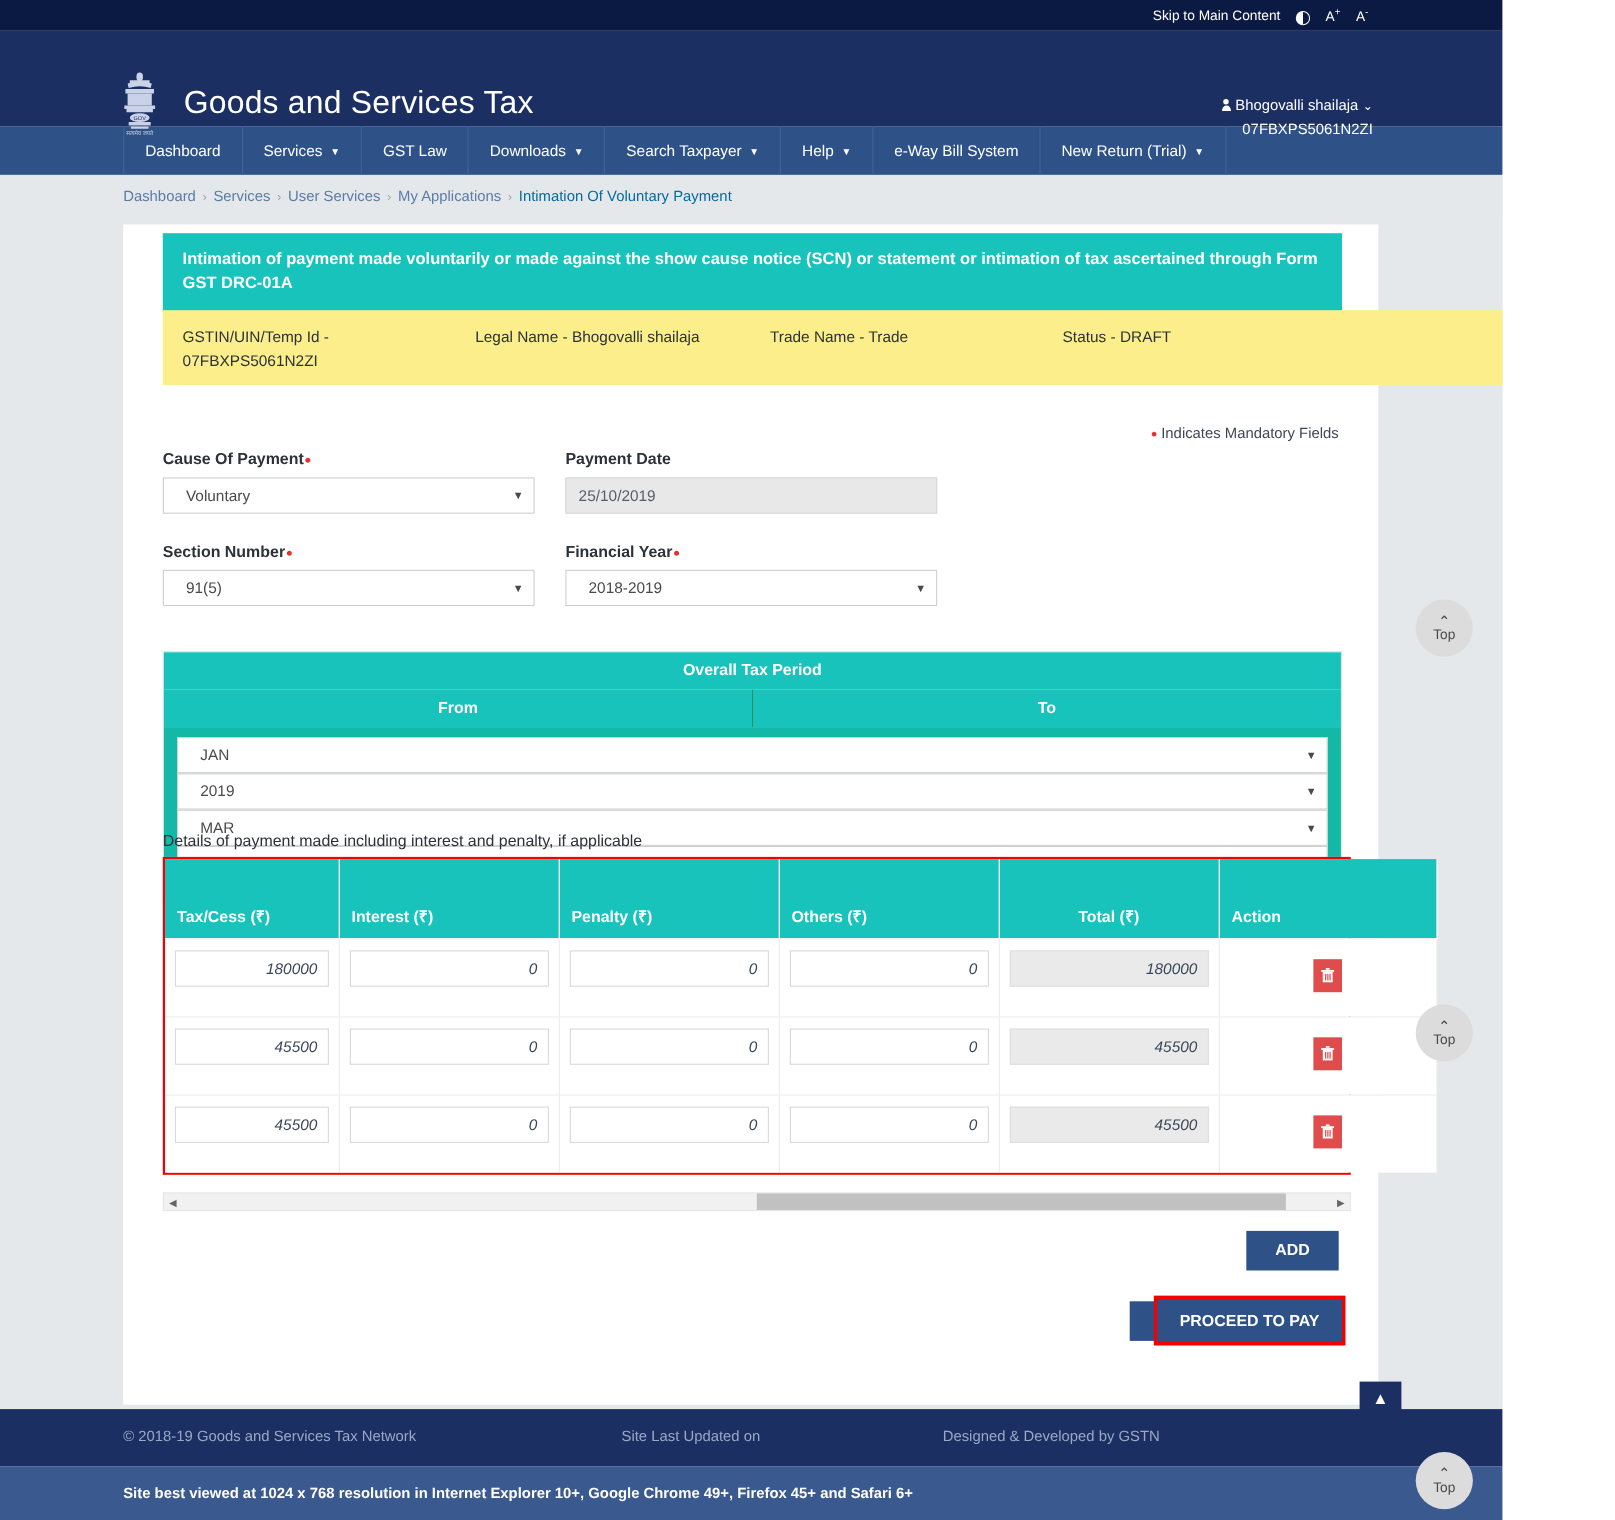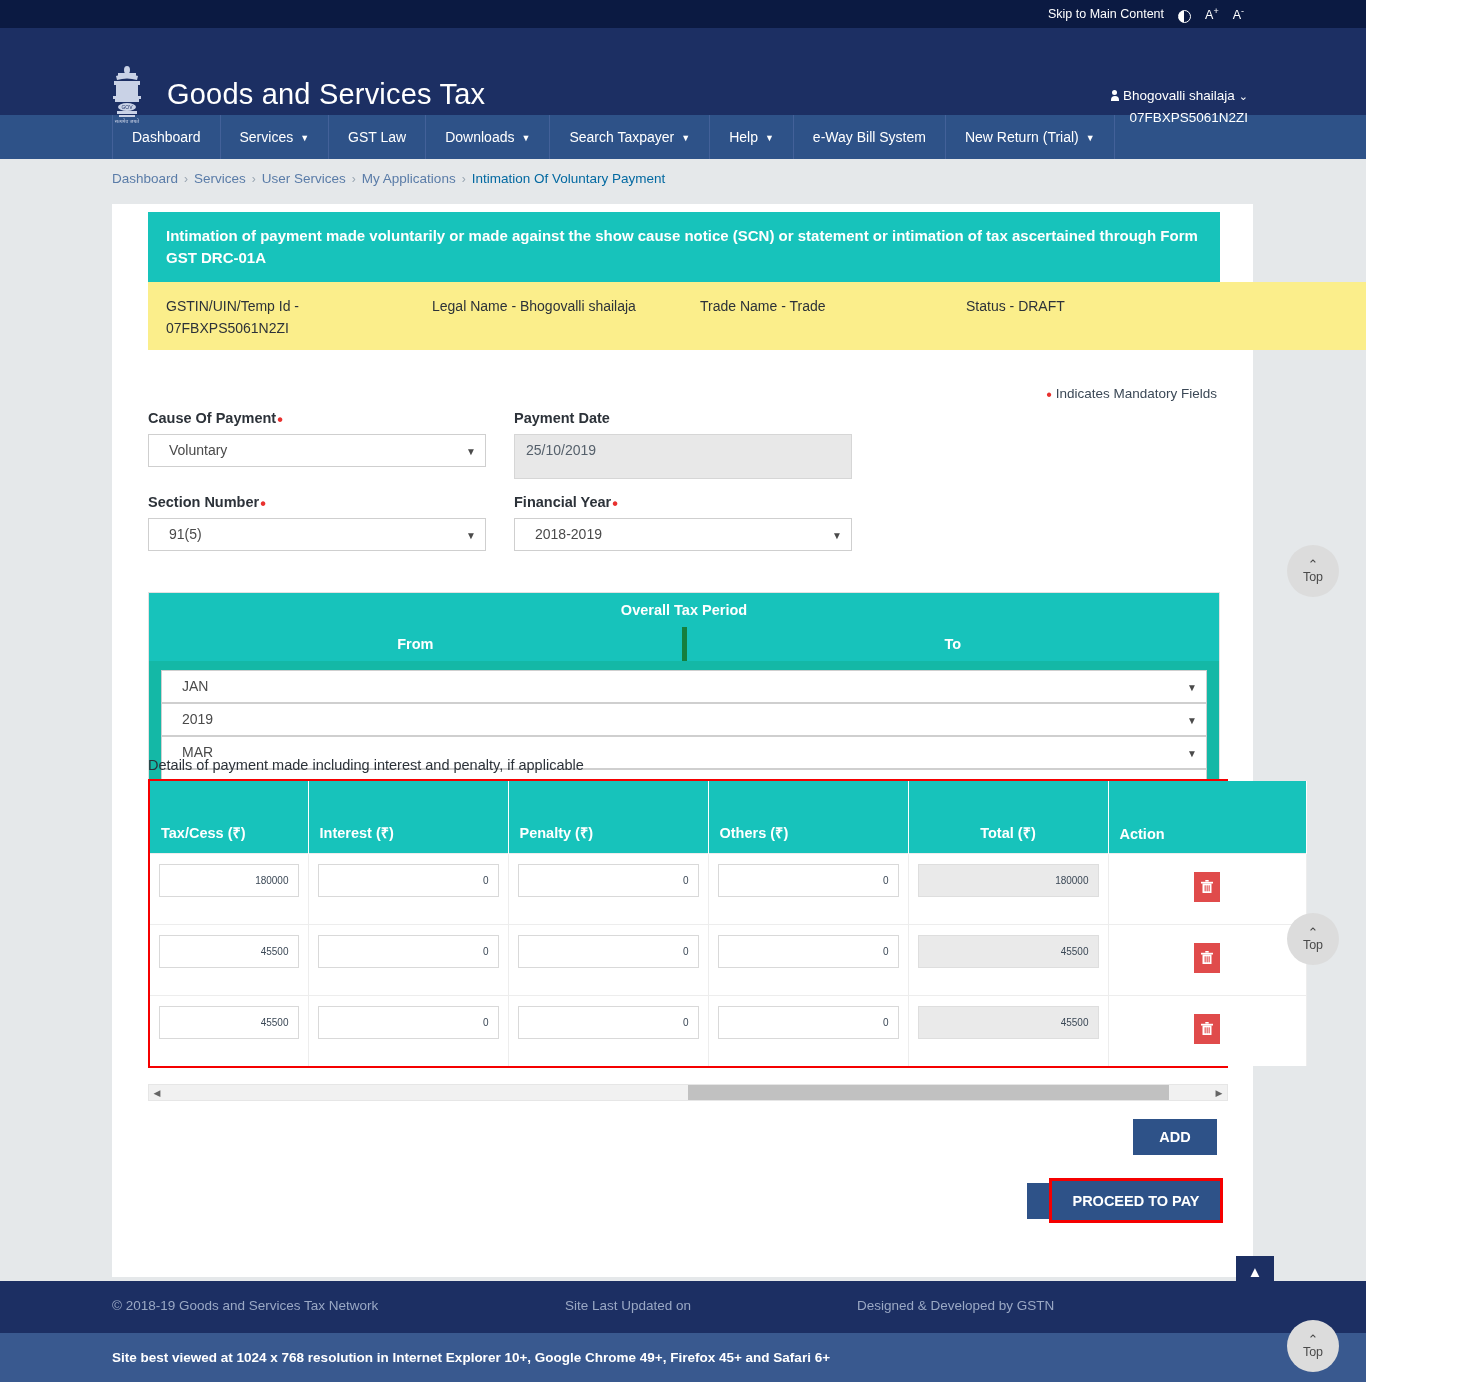--- a/index.html
+++ b/index.html
@@ -223,21 +223,21 @@
   }
   .sel .arrow {
     position: absolute;
     right: 9px; top: 0;
     font-size: 10px;
     color: #4a4a4a;
     line-height: 33px;
   }
   .readonly-box {
     width: 338px;
-    height: 45px;
+    height: 33px;
     border: 1px solid #d6d6d6;
     background: #e8e8e8;
     font-size: 14px;
     color: #55606b;
     line-height: 31px;
     padding-left: 11px;
   }
 
   
   .otp {
@@ -257,21 +257,21 @@
   .otp-sub { display: flex; }
   .otp-sub div {
     background: #17c3bb;
     color: #ffffff;
     font-weight: bold;
     font-size: 14.5px;
     text-align: center;
     padding: 9px 0;
     flex: 1;
   }
-  .otp-sub .from-h { border-right: 5px solid #15803d; }
+  .otp-sub .from-h { border-right: 1px solid #15803d; }
   .otp-body { display: flex; padding: 9px 0 16px 0; background: #14b8a6; flex-direction: column; }
   .otp-body .cellwrap { flex: 1; padding: 0 12px; }
   .otp-body .sel { width: 100%; }
 
   
   .pd-title {
     position: absolute;
     left: 36px; top: 553px;
     font-size: 14.5px;
     font-weight: normal;
@@ -304,26 +304,27 @@
     border-top: 1px solid #ededed;
     padding: 10px 9px 22px 9px;
     vertical-align: top;
     background: #ffffff;
   }
   .pd-table td.act-cell { text-align: center; padding-top: 18px; }
   .num-input {
     width: 100%;
     height: 33px;
     border: 1px solid #d9d9d9;
-    font-size: 10px;
+    font-size: 14px;
     color: #3b4856;
     text-align: right;
     padding: 0 9px;
     line-height: 31px;
     background: #ffffff;
+    font-style: italic;
   }
   .num-input.readonly { background: #eaeaea; border-color: #dedede; }
   .del-btn {
     width: 26px; height: 30px;
     background: #e04b4b;
     border: none;
     display: inline-flex;
     align-items: center;
     justify-content: center;
     cursor: pointer;

